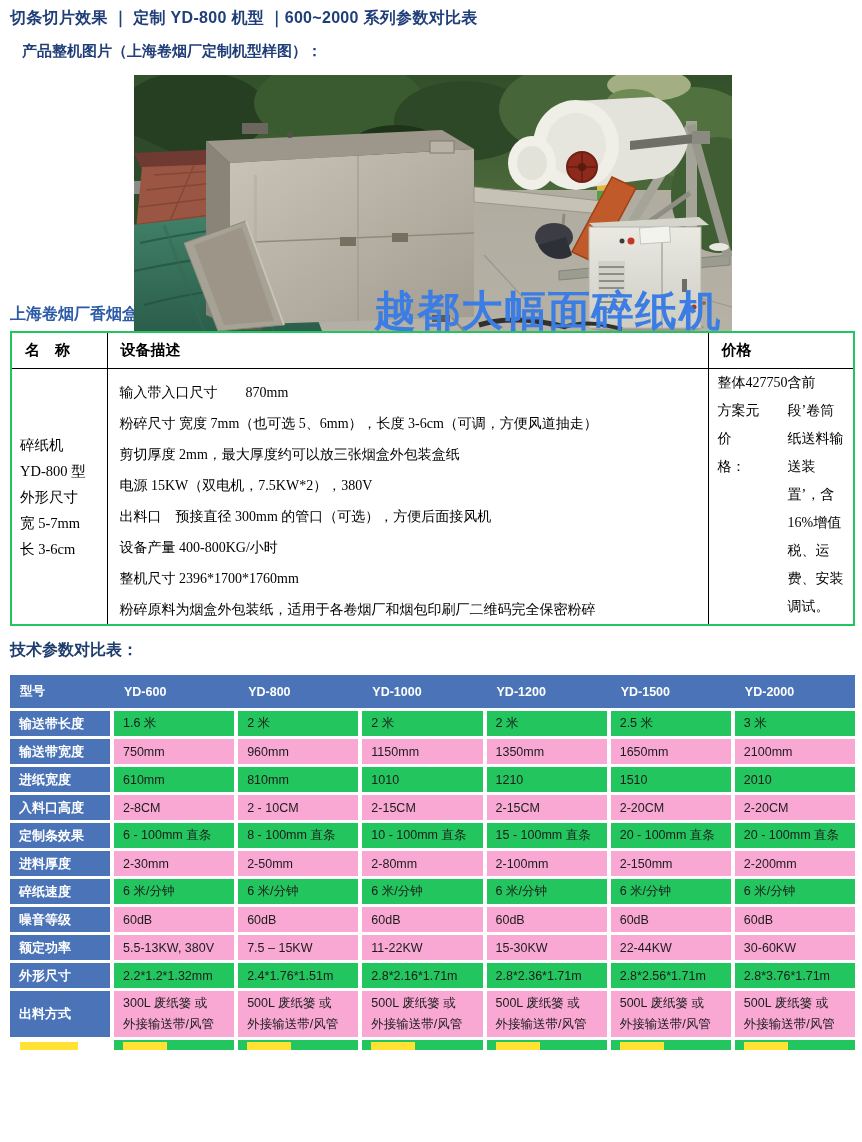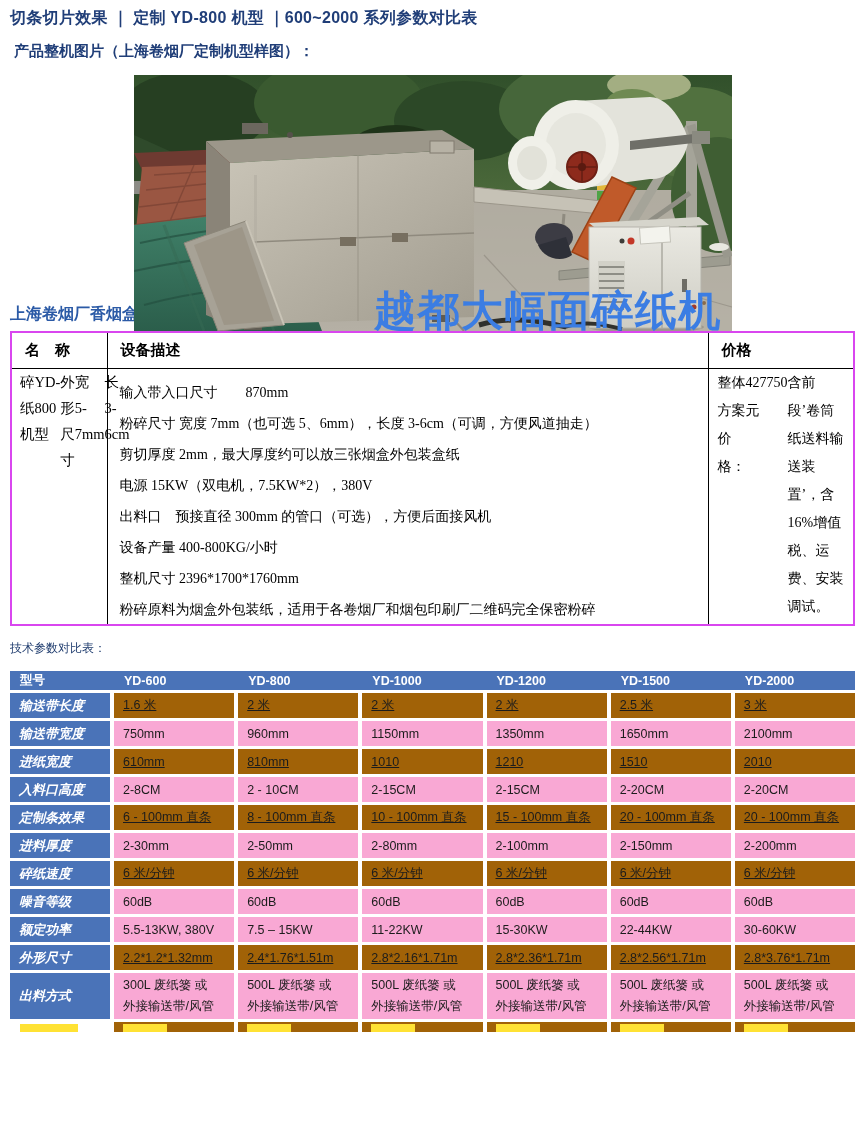--- a/index.html
+++ b/index.html
@@ -3,57 +3,57 @@
 <meta charset="utf-8">
 <style>
   html,body{margin:0;padding:0;}
   body{
     width:862px;height:1142px;overflow:hidden;background:#fff;position:relative;
     font-family:"Liberation Sans",sans-serif;
   }
   .page{position:absolute;inset:0;padding:6px 7px 0 10px;box-sizing:border-box;}
 
   .title{font-size:16px;font-weight:bold;color:#203E78;margin:2px 0 0 0;letter-spacing:.3px;}
-  .subtitle{font-size:15px;font-weight:bold;color:#203E78;margin:13px 0 0 4px;}
+  .subtitle{font-size:15px;font-weight:bold;color:#203E78;margin:13px 0 0 12px;}
 
   .photo{position:relative;width:598px;height:220px;margin:14px auto 0 auto;background:#9a958b;}
   .photo svg{display:block;}
 
   .sec-blue{font-size:16px;font-weight:bold;color:#2B5AA6;margin:9px 0 0 0;}
   .goal{font-family:"Liberation Serif",serif;font-size:15px;color:#000;margin:6px 0 0 0;}
 
-  table.dev{border-collapse:collapse;width:845px;margin-top:6px;border:2px solid #d946ef;
+  table.dev{border-collapse:collapse;width:845px;margin-top:6px;border:2px solid #22c55e;
     font-family:"Liberation Serif",serif;table-layout:fixed;}
   .dev th,.dev td{border:1.5px solid #000;vertical-align:top;padding:0;}
   .dev th{font-family:"Liberation Sans",sans-serif;font-size:15px;font-weight:bold;
     text-align:left;padding:8px 0 8px 13px;color:#000;}
   .col-name{width:96px;}
   .col-price{width:146px;}
   .cellwrap{height:255px;box-sizing:border-box;}
-  .namecell .cellwrap{display:flex;flex-direction:row;justify-content:flex-start;
+  .namecell .cellwrap{display:flex;flex-direction:column;justify-content:center;
     padding-left:8px;font-size:14.5px;line-height:26px;}
   .desccell .cellwrap{padding:8px 6px 0 12px;font-size:14px;}
   .descline{height:31px;line-height:31px;white-space:nowrap;}
   .pricecell .cellwrap{display:flex;flex-direction:row;justify-content:center;
     padding:0 6px 0 9px;font-size:14px;line-height:28px;}
 
-  .sec-navy{font-size:12px;font-weight:normal;color:#1F3C6E;margin:14px 0 0 0;}
+  .sec-navy{font-size:16px;font-weight:bold;color:#1F3C6E;margin:14px 0 0 0;}
 
   .ptable{width:845px;margin-top:14px;}
-  .pt-head{display:flex;background:#4A73B8;height:19px;margin-bottom:3px;align-items:center;}
+  .pt-head{display:flex;background:#4A73B8;height:33px;margin-bottom:3px;align-items:center;}
   .ptc{box-sizing:border-box;padding-left:9px;}
   .c0{flex:0 0 100px;width:100px;margin-right:4px;}
   .cd{flex:1 1 0;margin-right:4px;}
   .ptc:last-child{margin-right:0;}
   .pt-head .ptc{background:transparent;color:#fff;font-weight:bold;font-size:12.5px;padding-left:10px;}
   .pt-row{display:flex;margin-bottom:3px;}
   .pt-row .c0{background:#4A73B8;color:#fff;font-weight:bold;font-size:13px;
-    display:flex;align-items:center;height:25px;font-style:italic;}
+    display:flex;align-items:center;height:25px;}
   .pt-row .cd{height:25px;display:flex;align-items:center;font-size:12.5px;color:#1c1c1c;}
-  .dark{background:#a16207;text-decoration:underline;}
+  .dark{background:#22c55e;}
   .light{background:#f9a8d4;}
   .muted{color:#5f6670;}
   .pt-row.tall .c0,.pt-row.tall .cd{height:46px;}
   .pt-row.tall .cd{white-space:pre-line;line-height:21px;}
   .pt-partial{display:flex;height:10px;overflow:hidden;}
   .pt-partial .ptc{position:relative;height:10px;padding:0;}
   .hl{position:absolute;top:2px;height:10px;background:#FFE234;left:9px;width:44px;}
   .pt-partial .c0 .hl{left:10px;width:58px;}
 </style>
 </head>

